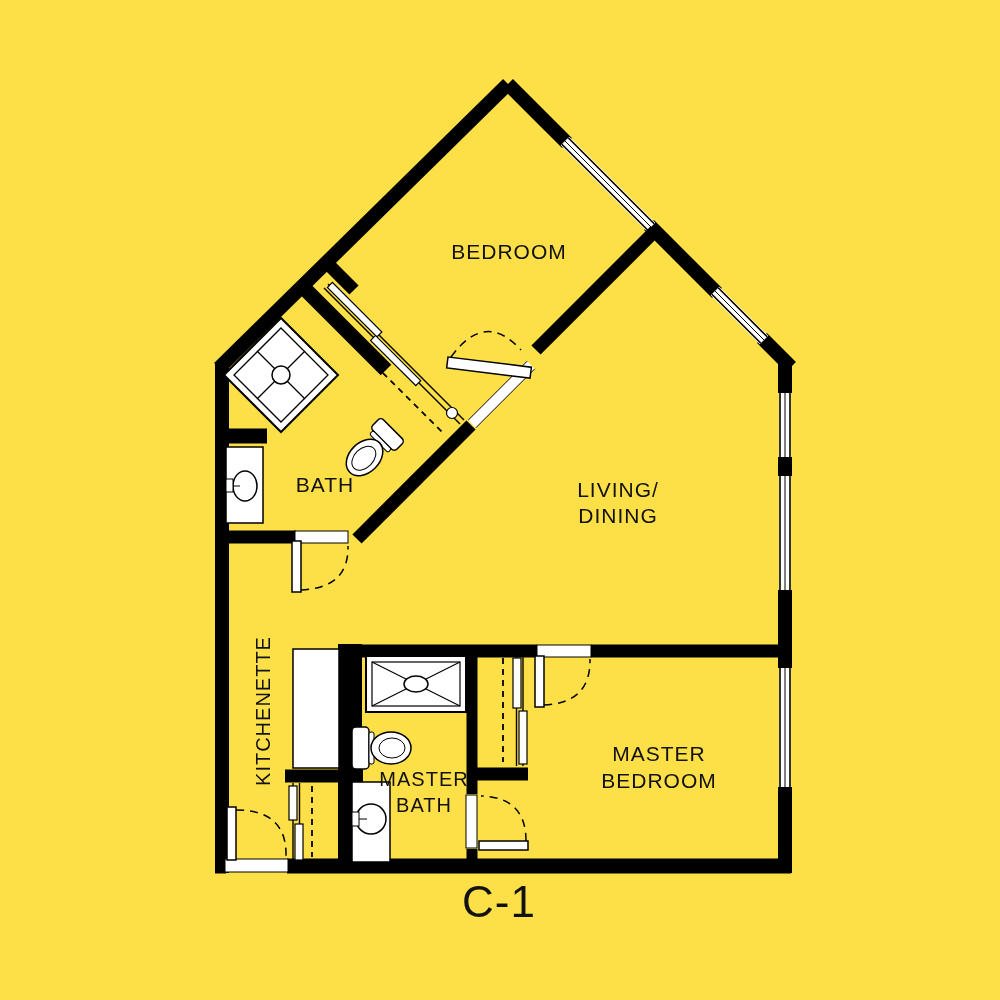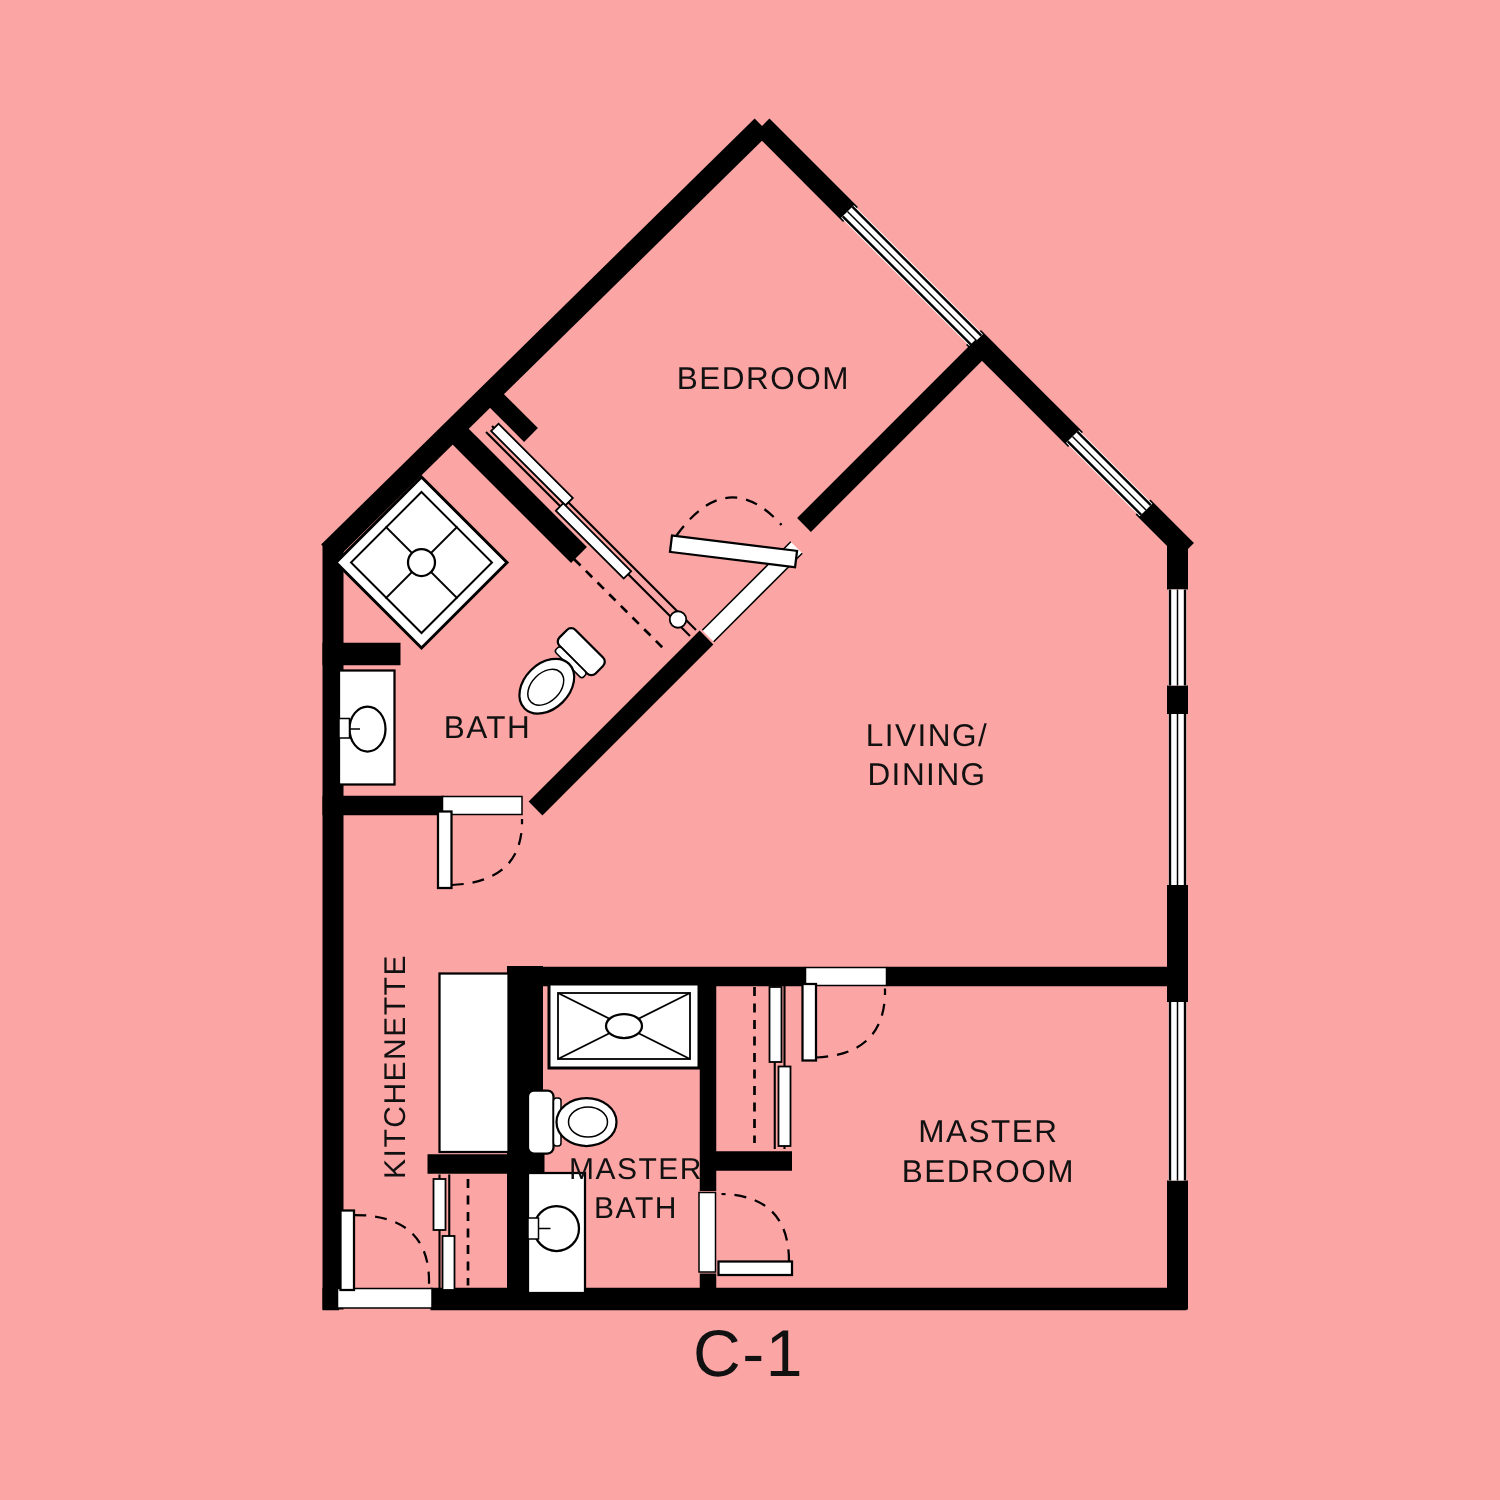--- a/index.html
+++ b/index.html
@@ -4,21 +4,21 @@
 <style>
   html, body {
     margin: 0;
     padding: 0;
     background: #ffffff;
   }
   .sheet {
     position: relative;
     width: 1000px;
     height: 1000px;
-    background: #fca5a5;
+    background: #fde047;
     overflow: hidden;
   }
   svg { display: block; }
   .wall    { stroke: #000000; fill: none; }
   .thin    { stroke: #000000; fill: none; }
   .fixture { stroke: #000000; fill: #ffffff; }
   .arc     { stroke: #000000; fill: none; stroke-dasharray: 8 6; }
   .dashline{ stroke: #000000; fill: none; stroke-dasharray: 6 5; }
   .label {
     fill: #111111;

